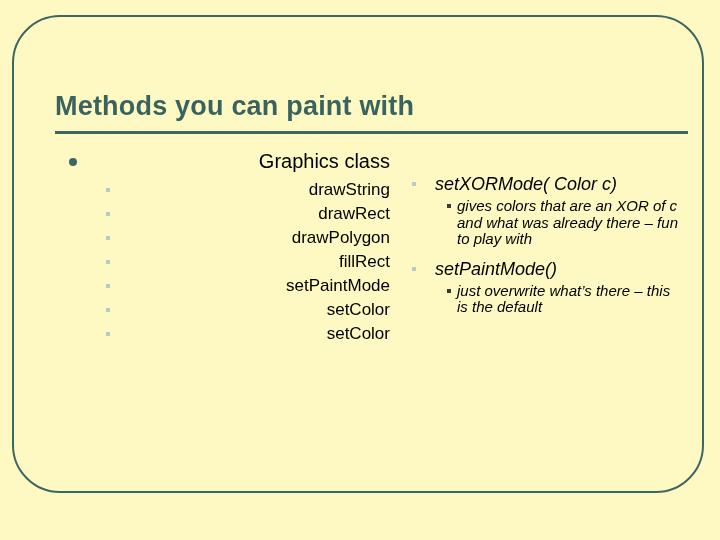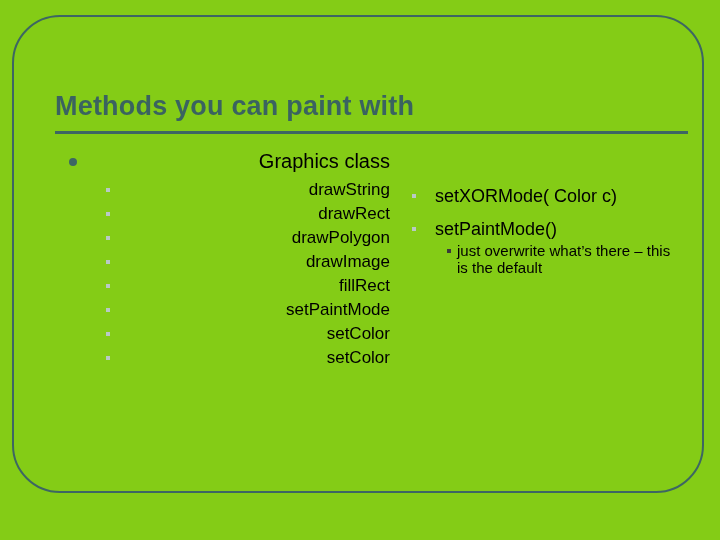--- a/index.html
+++ b/index.html
@@ -10,21 +10,21 @@
     width: 720px;
     height: 540px;
     background: #ffffff;
     font-family: "Liberation Sans", sans-serif;
     overflow: hidden;
   }
   .slide {
     position: relative;
     width: 720px;
     height: 540px;
-    background: #84cc16;
+    background: #fef9c3;
   }
   
   .slide-frame {
     position: absolute;
     left: 12px;
     top: 15px;
     width: 692px;
     height: 478px;
     border: 2px solid #3d6663;
     border-radius: 48px;
@@ -64,22 +64,23 @@
   .col-left {
     position: absolute;
     left: 60px;
     top: 148px;
     width: 330px;
     text-align: right;
   }
   .col-right {
     position: absolute;
     left: 405px;
-    top: 184px;
+    top: 172px;
     width: 280px;
+    font-style: italic;
   }
   
   .lvl1 {
     position: relative;
     padding-left: 36px;
     font-size: 20px;
     line-height: 26px;
     color: #000000;
     margin-bottom: 4px;
   }
@@ -172,21 +173,20 @@
       <div class="lvl2">
         <span class="marker-sq"></span>
         <span>drawRect</span>
       </div>
       <div class="lvl2">
         <span class="marker-sq"></span>
         <span>drawPolygon</span>
       </div>
       <div class="lvl2">
         <span class="marker-sq"></span>
-        <span>drawImage</span>
       </div>
       <div class="lvl2">
         <span class="marker-sq"></span>
         <span>fillRect</span>
       </div>
       <div class="lvl2">
         <span class="marker-sq"></span>
         <span>setPaintMode</span>
       </div>
       <div class="lvl2">
@@ -200,20 +200,24 @@
 
     </div>
 
     <div class="col-right">
 
       <div class="r-group">
         <div class="r-lvl1">
           <span class="marker-sq"></span>
           <span class="nowrap">setXORMode( Color c)</span>
         </div>
+        <div class="r-lvl2">
+          <span class="marker-dot"></span>
+          <span>gives colors that are an XOR of c and what was already there – fun to play with</span>
+        </div>
       </div>
 
       <div class="r-group">
         <div class="r-lvl1">
           <span class="marker-sq"></span>
           <span class="nowrap">setPaintMode()</span>
         </div>
         <div class="r-lvl2">
           <span class="marker-dot"></span>
           <span>just overwrite what’s there – this is the default</span>

